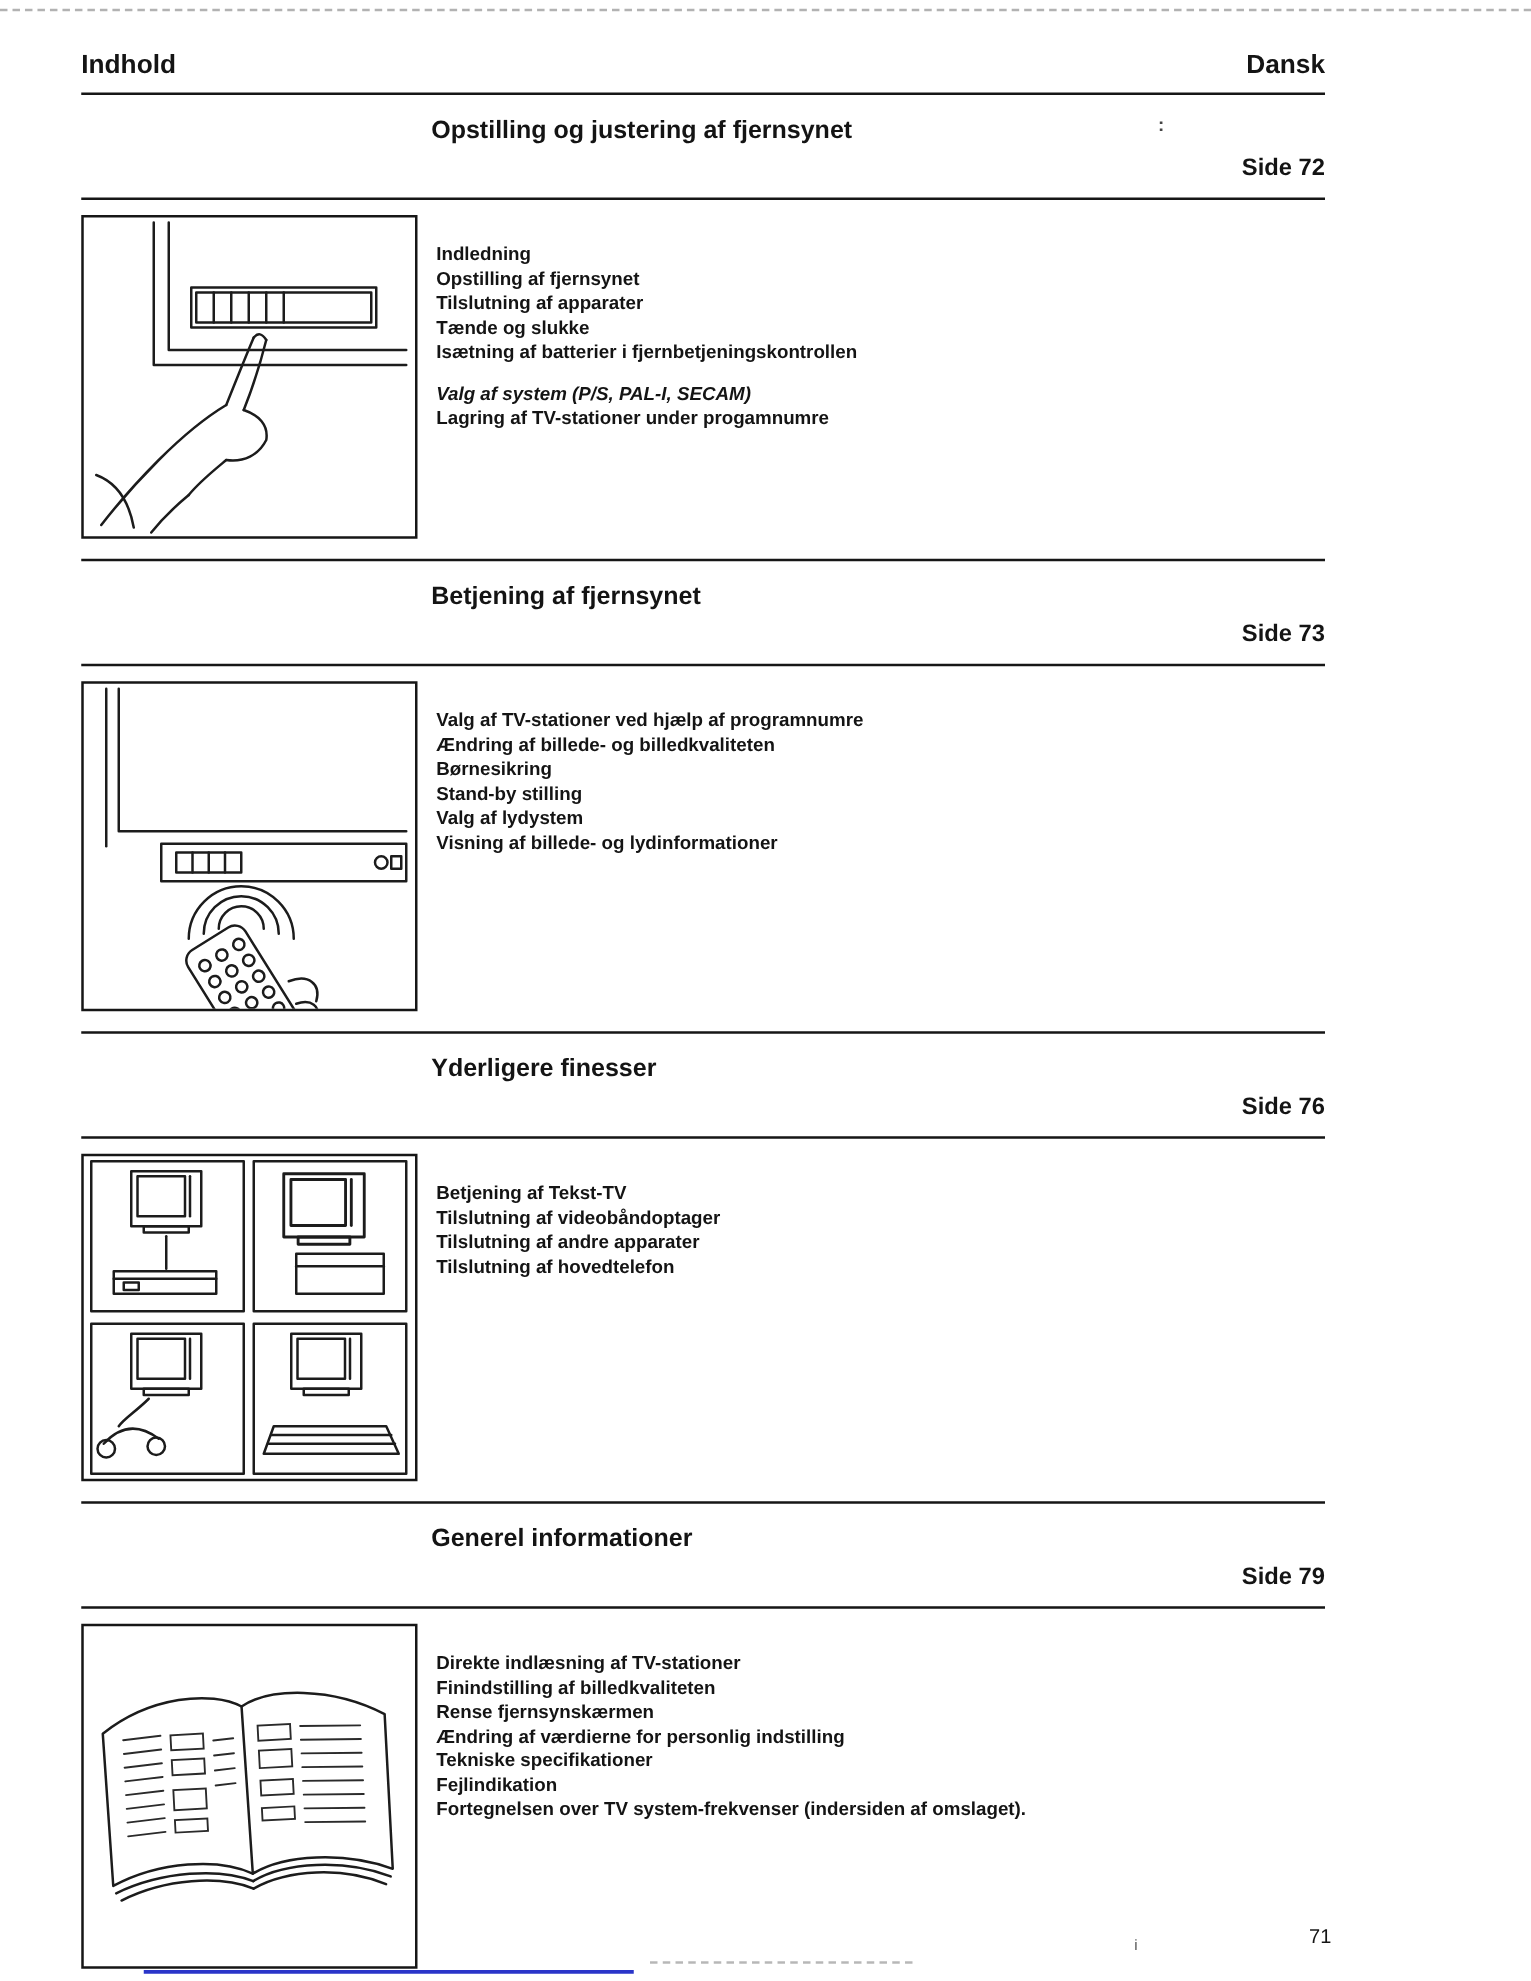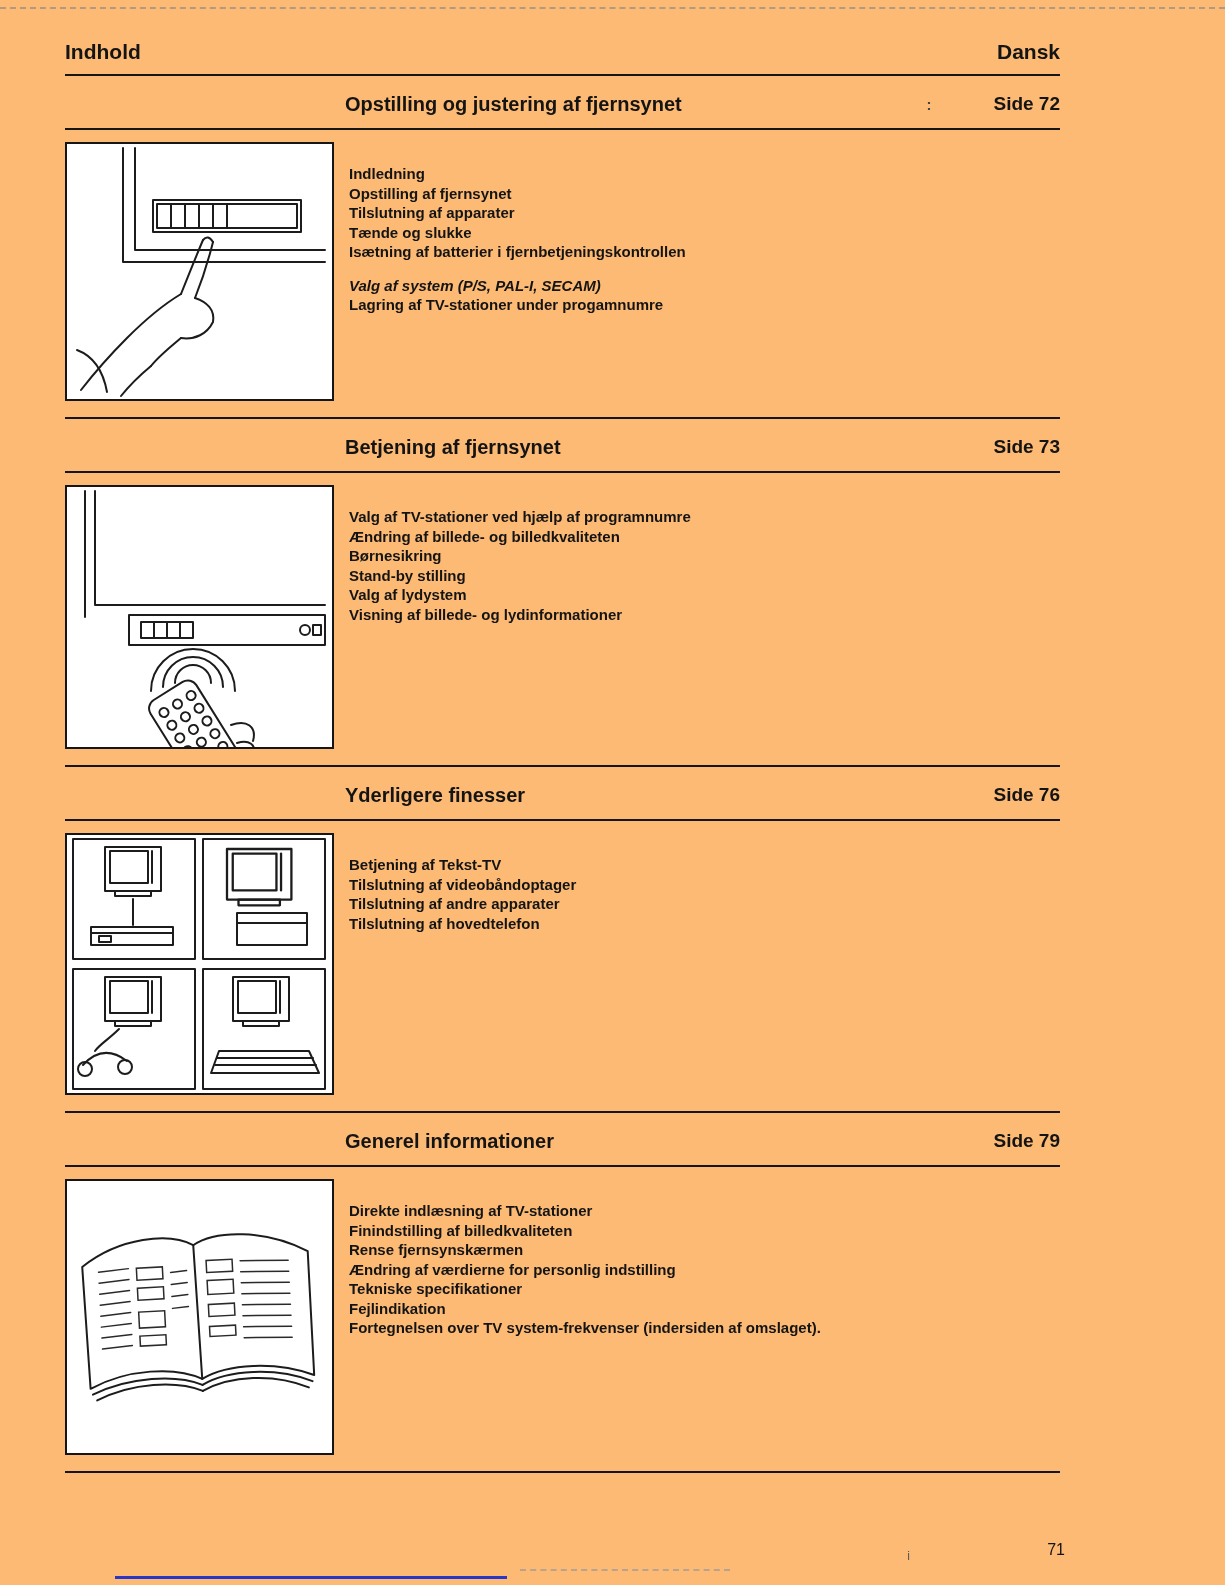--- a/index.html
+++ b/index.html
@@ -1,20 +1,20 @@
 <!DOCTYPE html>
 <html><head>
 <meta charset="utf-8">
 <style>
   html,body { margin:0; padding:0; background:#e8e8e8; }
   .page {
     position:relative;
     width:1225px; height:1585px;
     margin:0 auto;
-    background:#fdba74;
+    background:#ffffff;
     font-family:"Liberation Sans", sans-serif;
     color:#141414;
     overflow:hidden;
     box-sizing:border-box;
     padding:0 165px 0 65px;
   }
   .scan-top {
     position:absolute; top:7px; left:0; right:0;
     border-top:2px dashed #8a8a8a; opacity:.65;
   }
@@ -26,30 +26,30 @@
     position:absolute; bottom:6px; left:115px; width:392px;
     border-top:3px solid #2a35c9;
   }
   .header {
     display:flex; justify-content:space-between; align-items:baseline;
     padding-top:40px; padding-bottom:10px;
     font-weight:bold; font-size:21px;
   }
   .rule { border-top:2px solid #161616; height:0; }
   .sec-head {
-    display:flex; align-items:center;
+    display:flex; align-items:flex-start;
     padding:16px 0 12px 0;
   }
   .sec-title {
     margin-left:280px;
     font-weight:bold; font-size:20px; line-height:24px;
   }
   .sec-head .side {
     margin-left:auto;
-    font-weight:bold; font-size:19px;
+    font-weight:bold; font-size:19px;margin-top:32px;
   }
   .sec-head .mark {
     margin-left:auto; margin-right:62px;
     color:#444; font-size:15px; font-weight:bold;
   }
   .sec-head .mark + .side { margin-left:0; }
   .sec-body {
     display:flex; align-items:flex-start;
     padding:12px 0 16px 0;
   }

